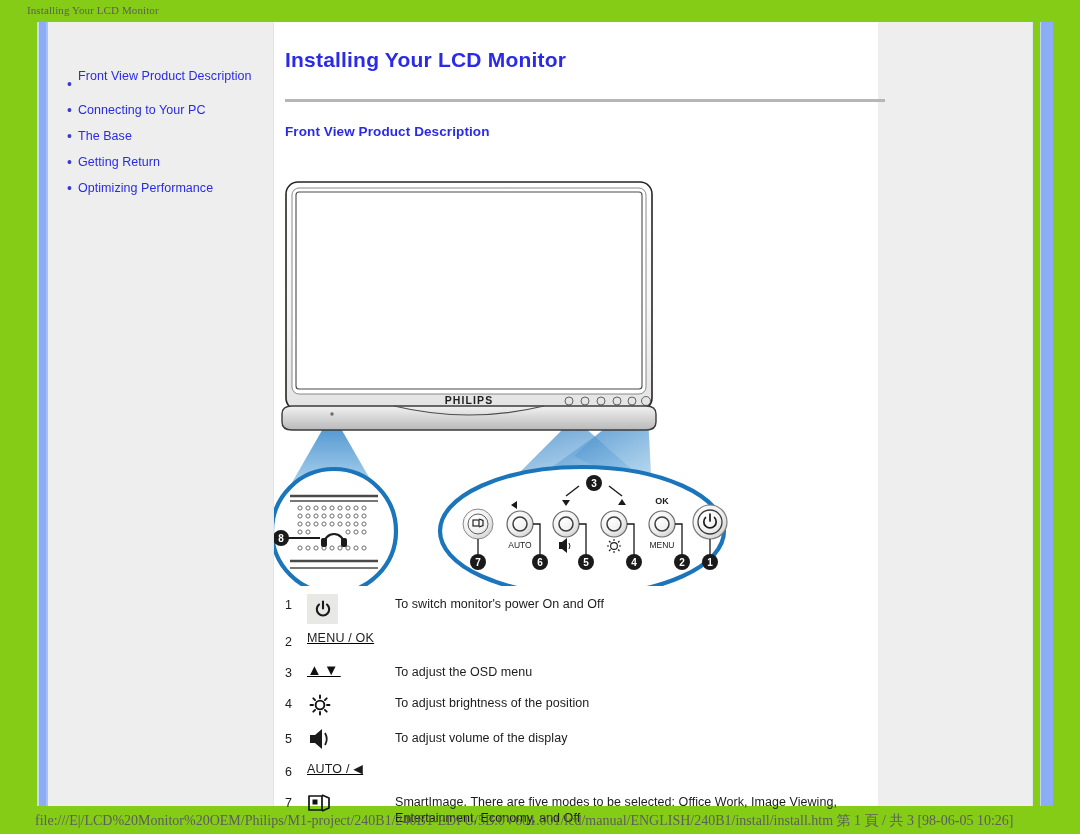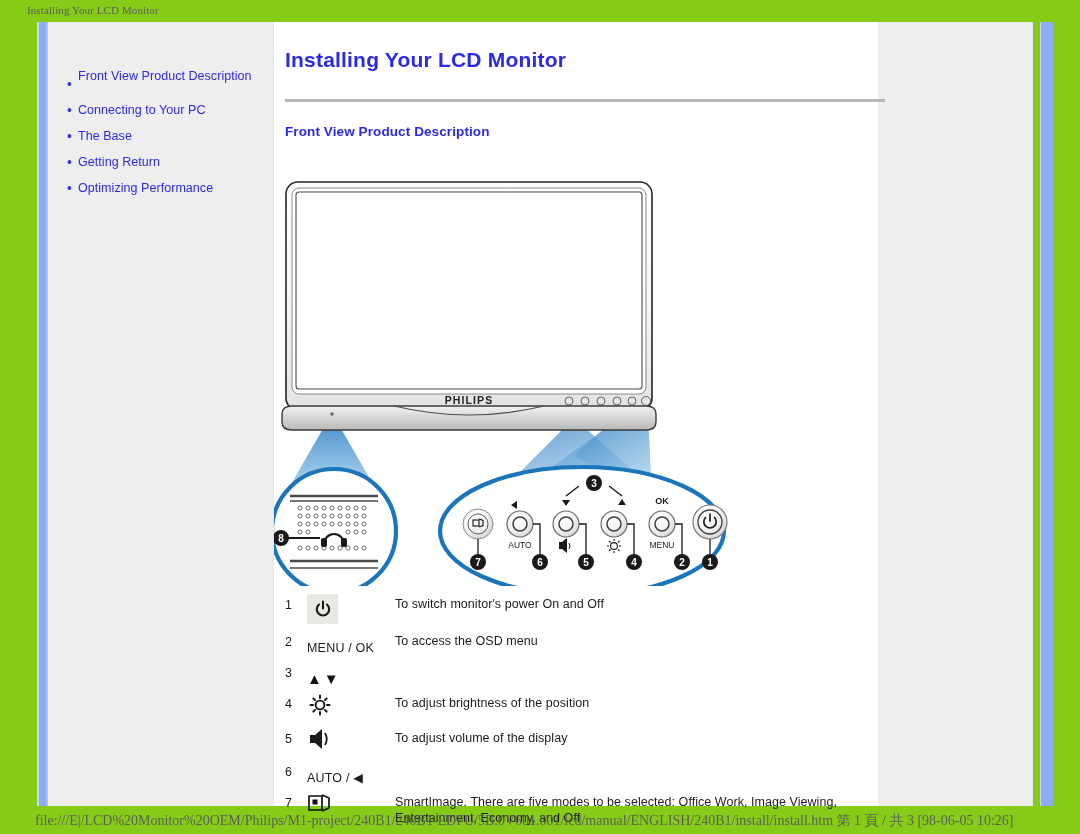--- a/index.html
+++ b/index.html
@@ -156,23 +156,24 @@
   .lnum {
     flex: 0 0 22px;
     font-size: 12.5px;
     color: #1c1c1c;
     text-align: left;
     padding-top: 6px;
   }
   .licon {
     flex: 0 0 88px;
     display: flex;
-    align-items: flex-end;
+    align-items: flex-start;
     min-height: 26px;
     padding-top: 2px;
+    text-decoration: underline;
   }
   .ldesc {
     flex: 1 1 auto;
     font-size: 12.5px;
     line-height: 15.5px;
     color: #1c1c1c;
     padding-top: 5px;
     letter-spacing: .05px;
   }
   .icon-power-box {
@@ -481,28 +482,28 @@
             </span>
           </div>
           <div class="ldesc">To switch monitor's power On and Off</div>
         </div>
 
         <div class="lrow">
           <div class="lnum">2</div>
           <div class="licon">
             <span class="icon-text">MENU / OK</span>
           </div>
-          <div class="ldesc">To access the OSD menu</div>
         </div>
 
         <div class="lrow">
           <div class="lnum">3</div>
           <div class="licon">
             <span class="icon-arrows">▲▼</span>
           </div>
+          <div class="ldesc">To adjust the OSD menu</div>
         </div>
 
         <div class="lrow">
           <div class="lnum">4</div>
           <div class="licon">
             <span>
               <svg width="26" height="24" viewBox="0 0 26 24">
                 <g stroke="#111" stroke-width="1.9" fill="none" stroke-linecap="round">
                   <circle cx="13" cy="12" r="4.4"></circle>
                   <line x1="13" y1="2.5" x2="13" y2="5"></line>

